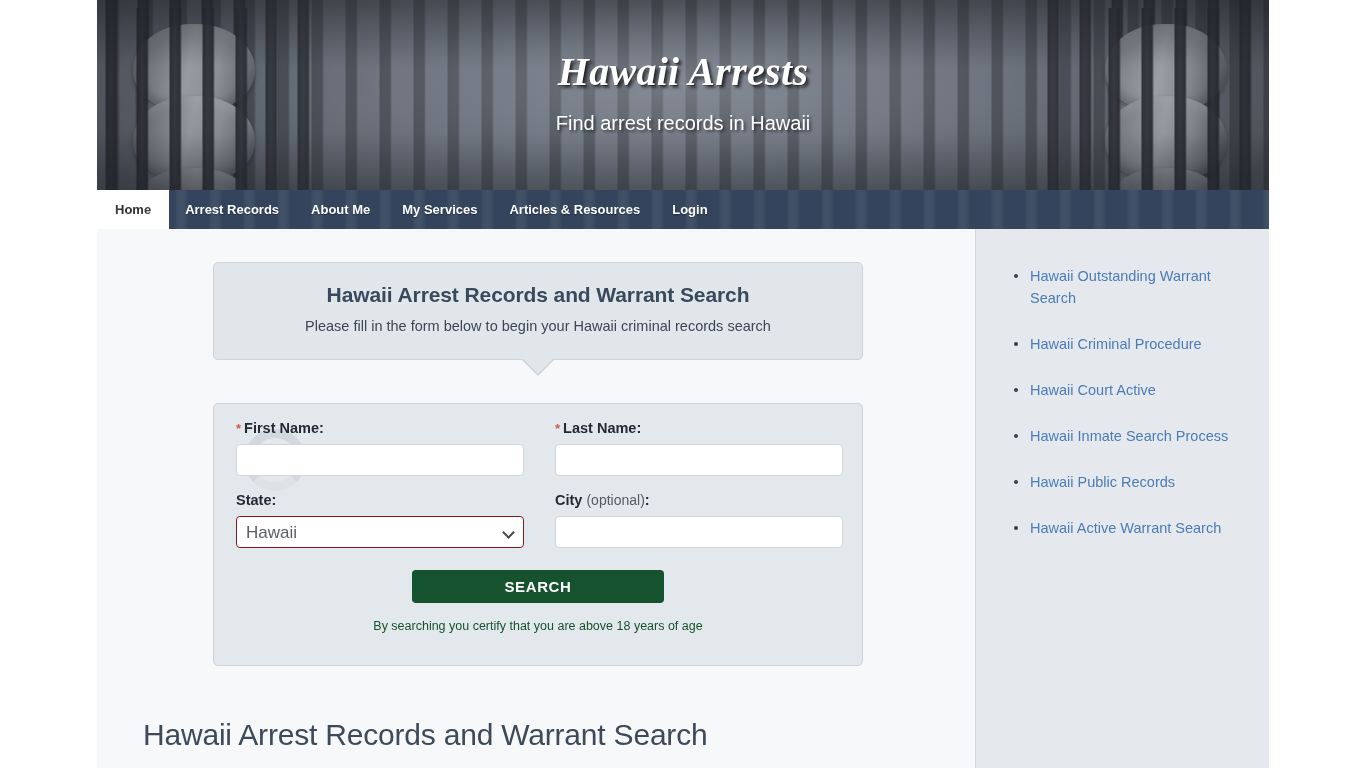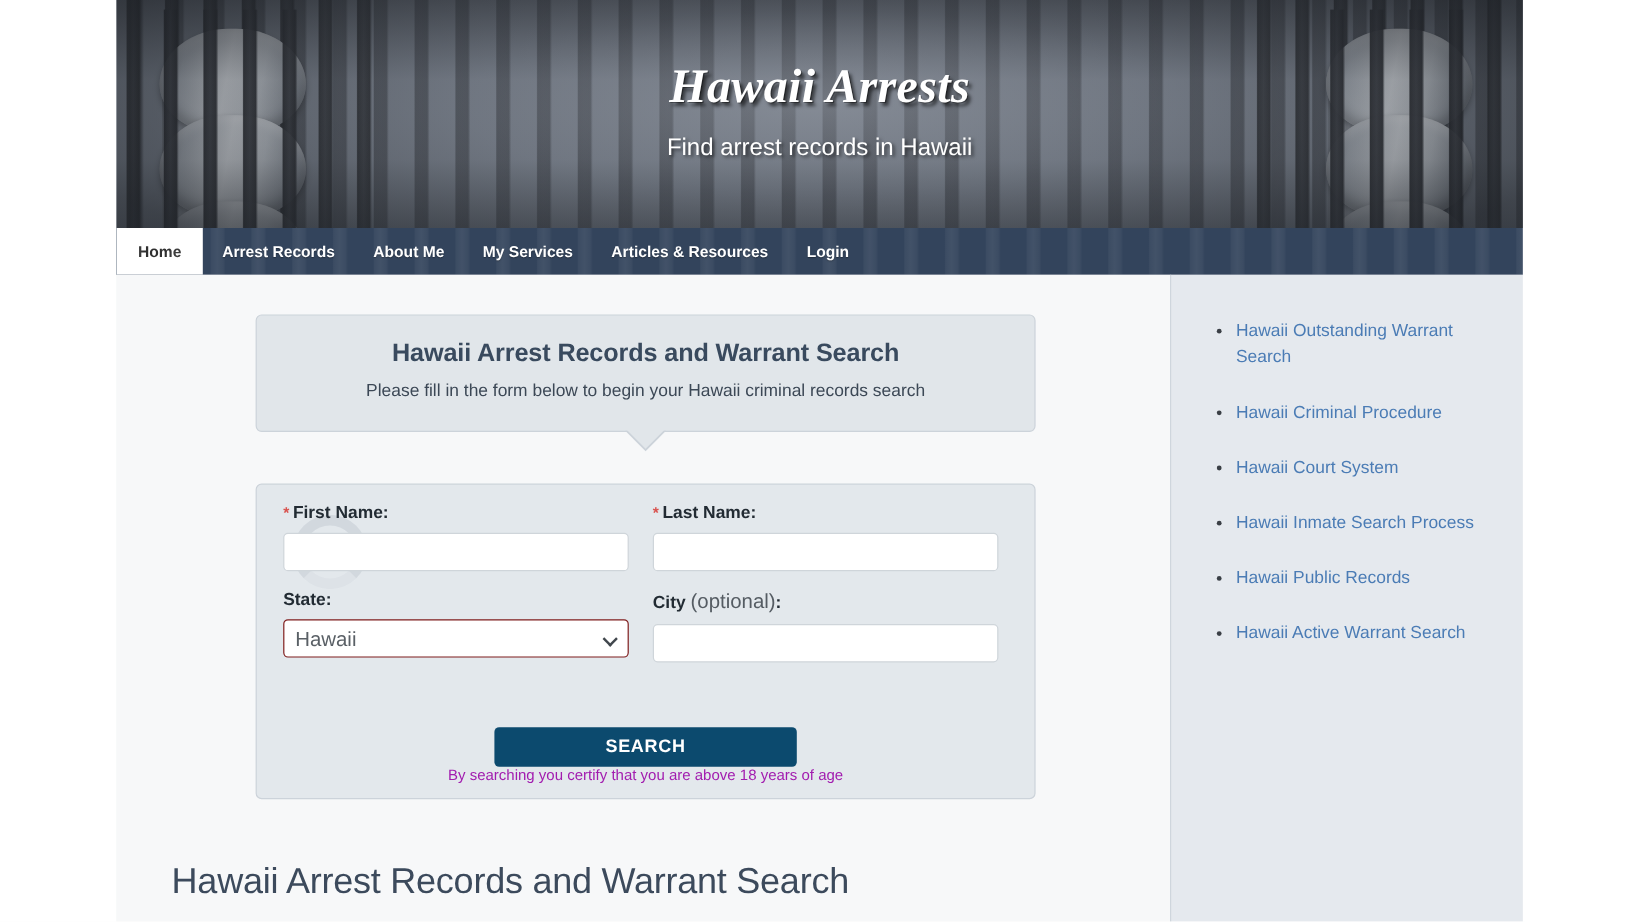--- a/index.html
+++ b/index.html
@@ -203,28 +203,28 @@
     border-radius: 5px;
     padding: 16px 22px;
   }
   .spinner-ghost{
     position:absolute; left: 30px; top: 25px;
     width: 62px; height: 62px; border-radius: 50%;
     border: 9px solid #d2d8de;
     border-bottom-color: #dde2e7;
     opacity: .95;
   }
-  .form-row { display:flex; gap: 20px; position:relative; z-index:2; }
+  .form-row { display:flex; gap: 31px; position:relative; z-index:2; }
   .field { width: 288px; }
   .flabel {
     font-size: 14.5px; font-weight: bold; color: #222b33;
     margin-bottom: 8px; display:block;
   }
   .req { color: #d9534f; font-weight: bold; margin-right: 3px; font-size:13px; }
-  .optional { font-weight: normal; font-size: 17px; color:#555c63; }
+  .optional { font-weight: normal; font-size: 14px; color:#555c63; }
   .finput {
     width: 288px; height: 32px;
     background: #ffffff;
     border: 1px solid #cfd5da;
     border-radius: 4px;
     padding: 0 9px;
     font-size: 13.5px; color:#333;
     font-family: "Liberation Sans", sans-serif;
     outline:none;
   }
@@ -244,31 +244,30 @@
     width: 9px; height: 9px;
     border-right: 2px solid #41474d;
     border-bottom: 2px solid #41474d;
     transform: rotate(45deg);
     pointer-events:none;
   }
   .row-gap { height: 16px; }
   .btn-wrap { text-align:center; margin-top: 22px; }
   .search-btn {
     width: 252px; height: 33px;
-    background: #0c4a6e;
+    background: #14532d;
     border: none; border-radius: 4px;
     color: #ffffff; font-size: 15px; font-weight: bold;
     letter-spacing: .6px;
     cursor:pointer;
     font-family: "Liberation Sans", sans-serif;
-    margin-top: 32px;
   }
   .disclaimer {
-    text-align:center; margin-top: 0;
-    font-size: 12.5px; color: #a21caf;
+    text-align:center; margin-top: 16px;
+    font-size: 12.5px; color: #14532d;
   }
 
   
   .page-heading {
     position:absolute; left: 46px; top: 718px;
     font-size: 30px; color: #3c4a5c; font-weight: normal;
     letter-spacing: -.2px;
   }
 
   
@@ -338,21 +337,21 @@
       <div class="nav-item">Login</div>
       <div class="nav-stripes"></div>
     </div>
 
     <div class="body-wrap">
       <div class="main-col"></div>
       <div class="side-col">
         <ul class="side-list">
           <li><a>Hawaii Outstanding Warrant Search</a></li>
           <li><a>Hawaii Criminal Procedure</a></li>
-          <li><a>Hawaii Court System</a></li>
+          <li><a>Hawaii Court Active</a></li>
           <li><a>Hawaii Inmate Search Process</a></li>
           <li><a>Hawaii Public Records</a></li>
           <li><a>Hawaii Active Warrant Search</a></li>
         </ul>
       </div>
     </div>
 
     <div class="callout">
       <div class="callout-title">Hawaii Arrest Records and Warrant Search</div>
       <div class="callout-sub">Please fill in the form below to begin your Hawaii criminal records search</div>

